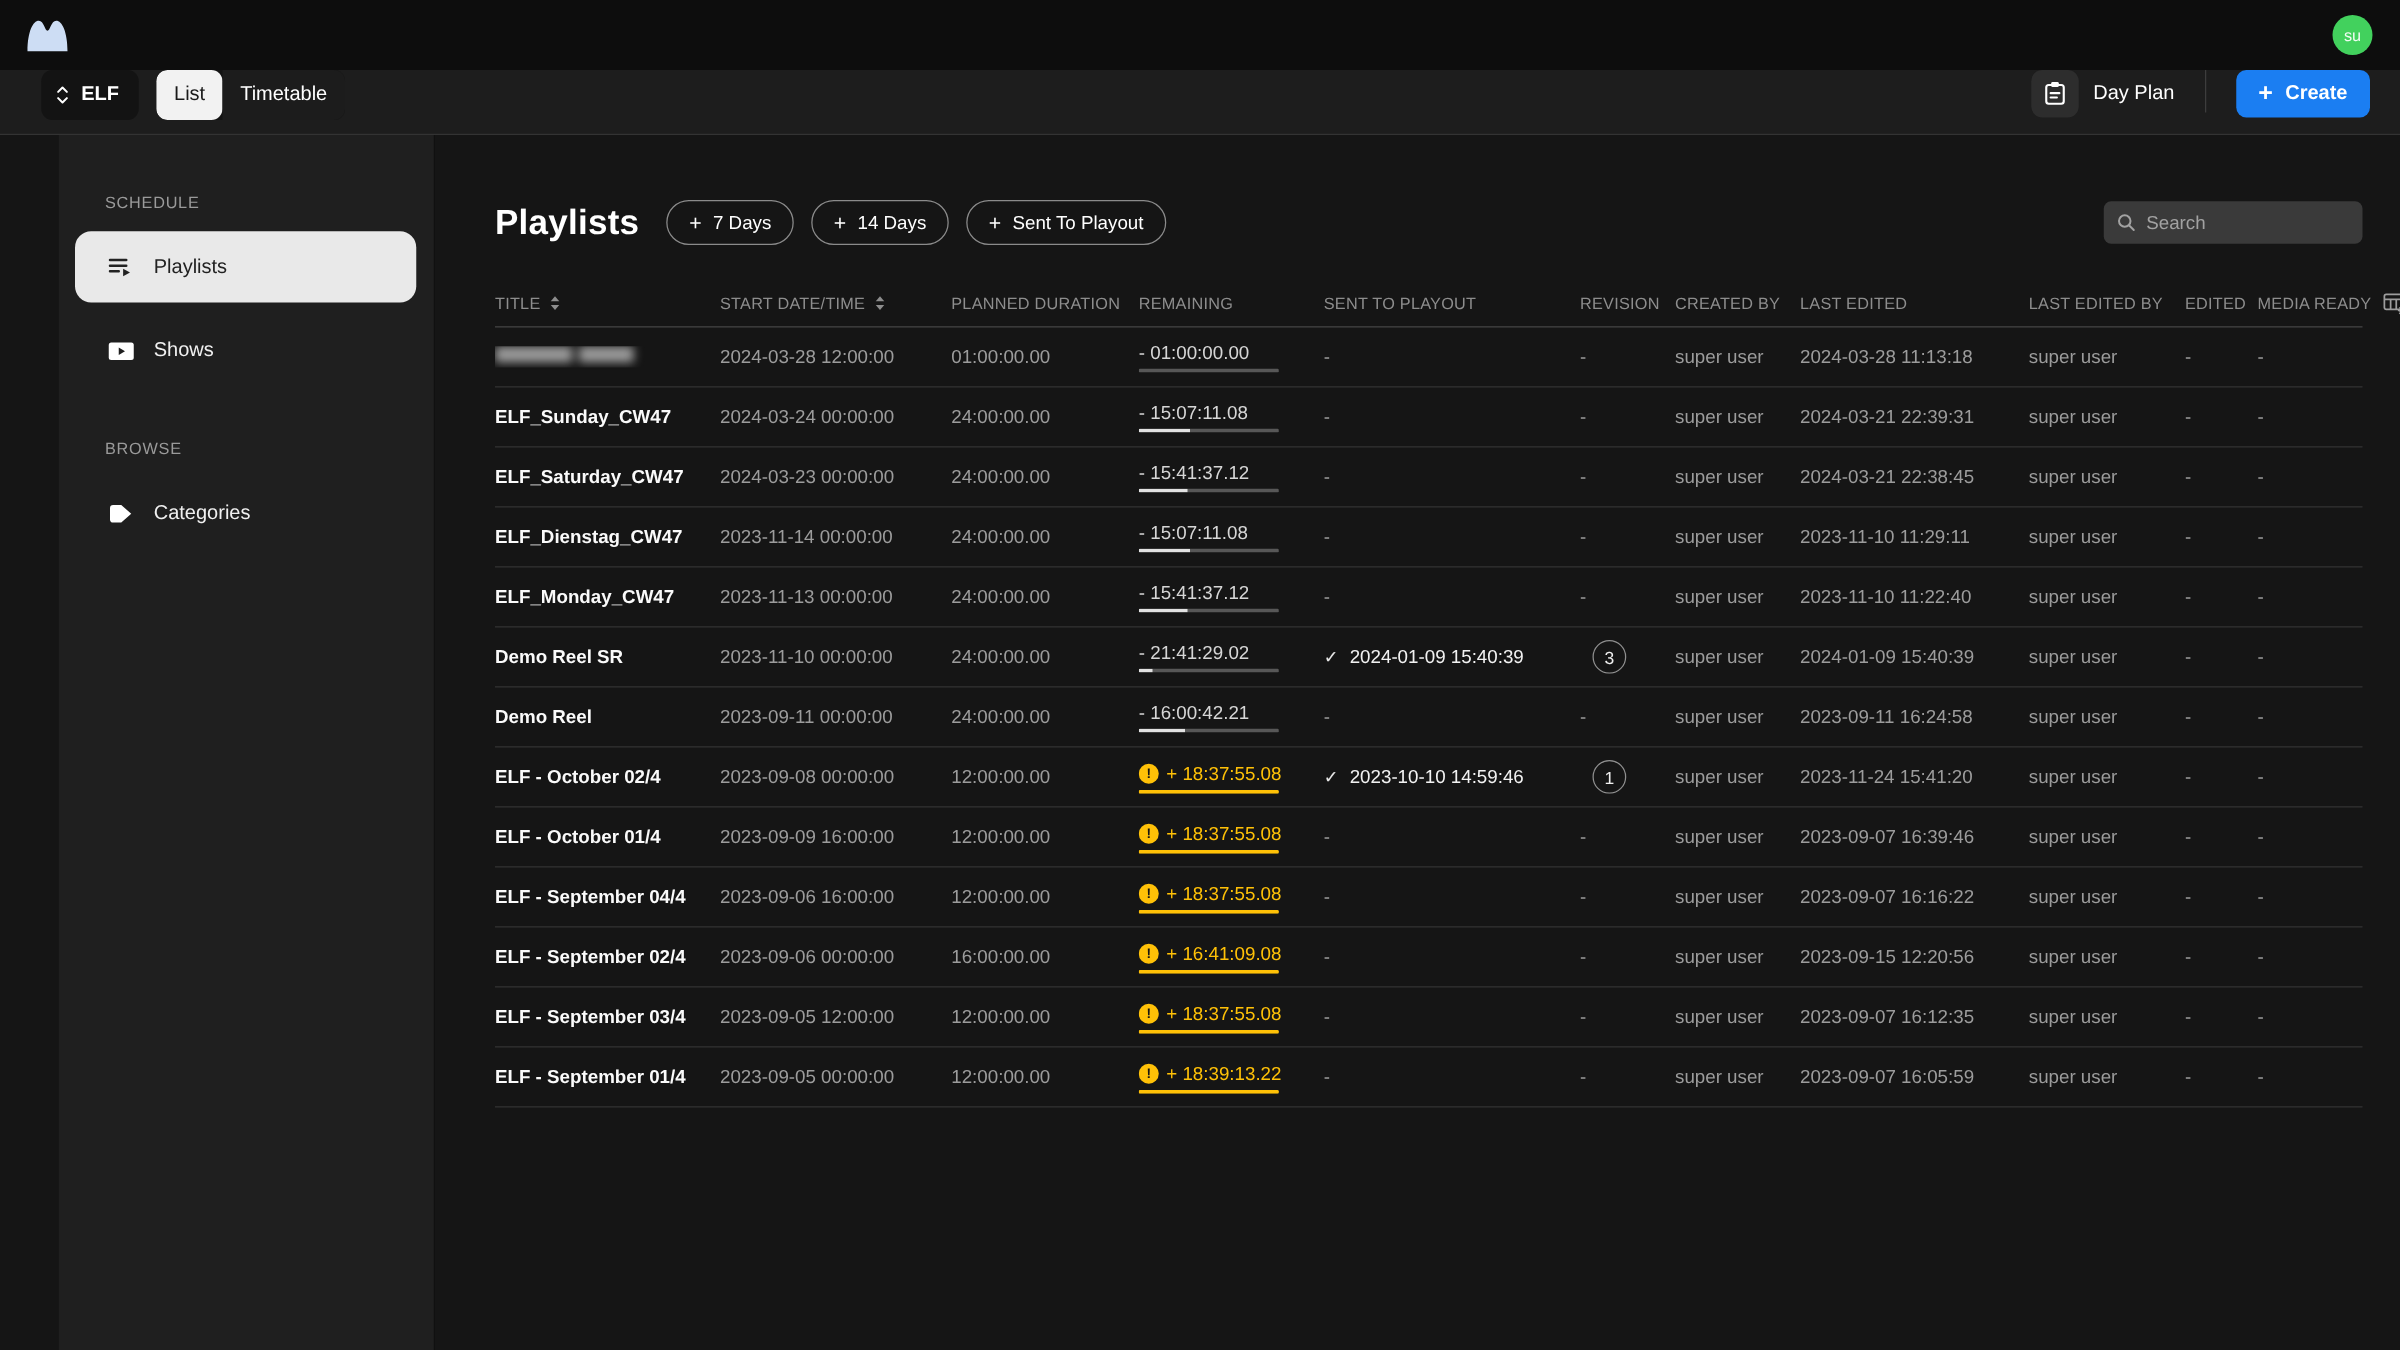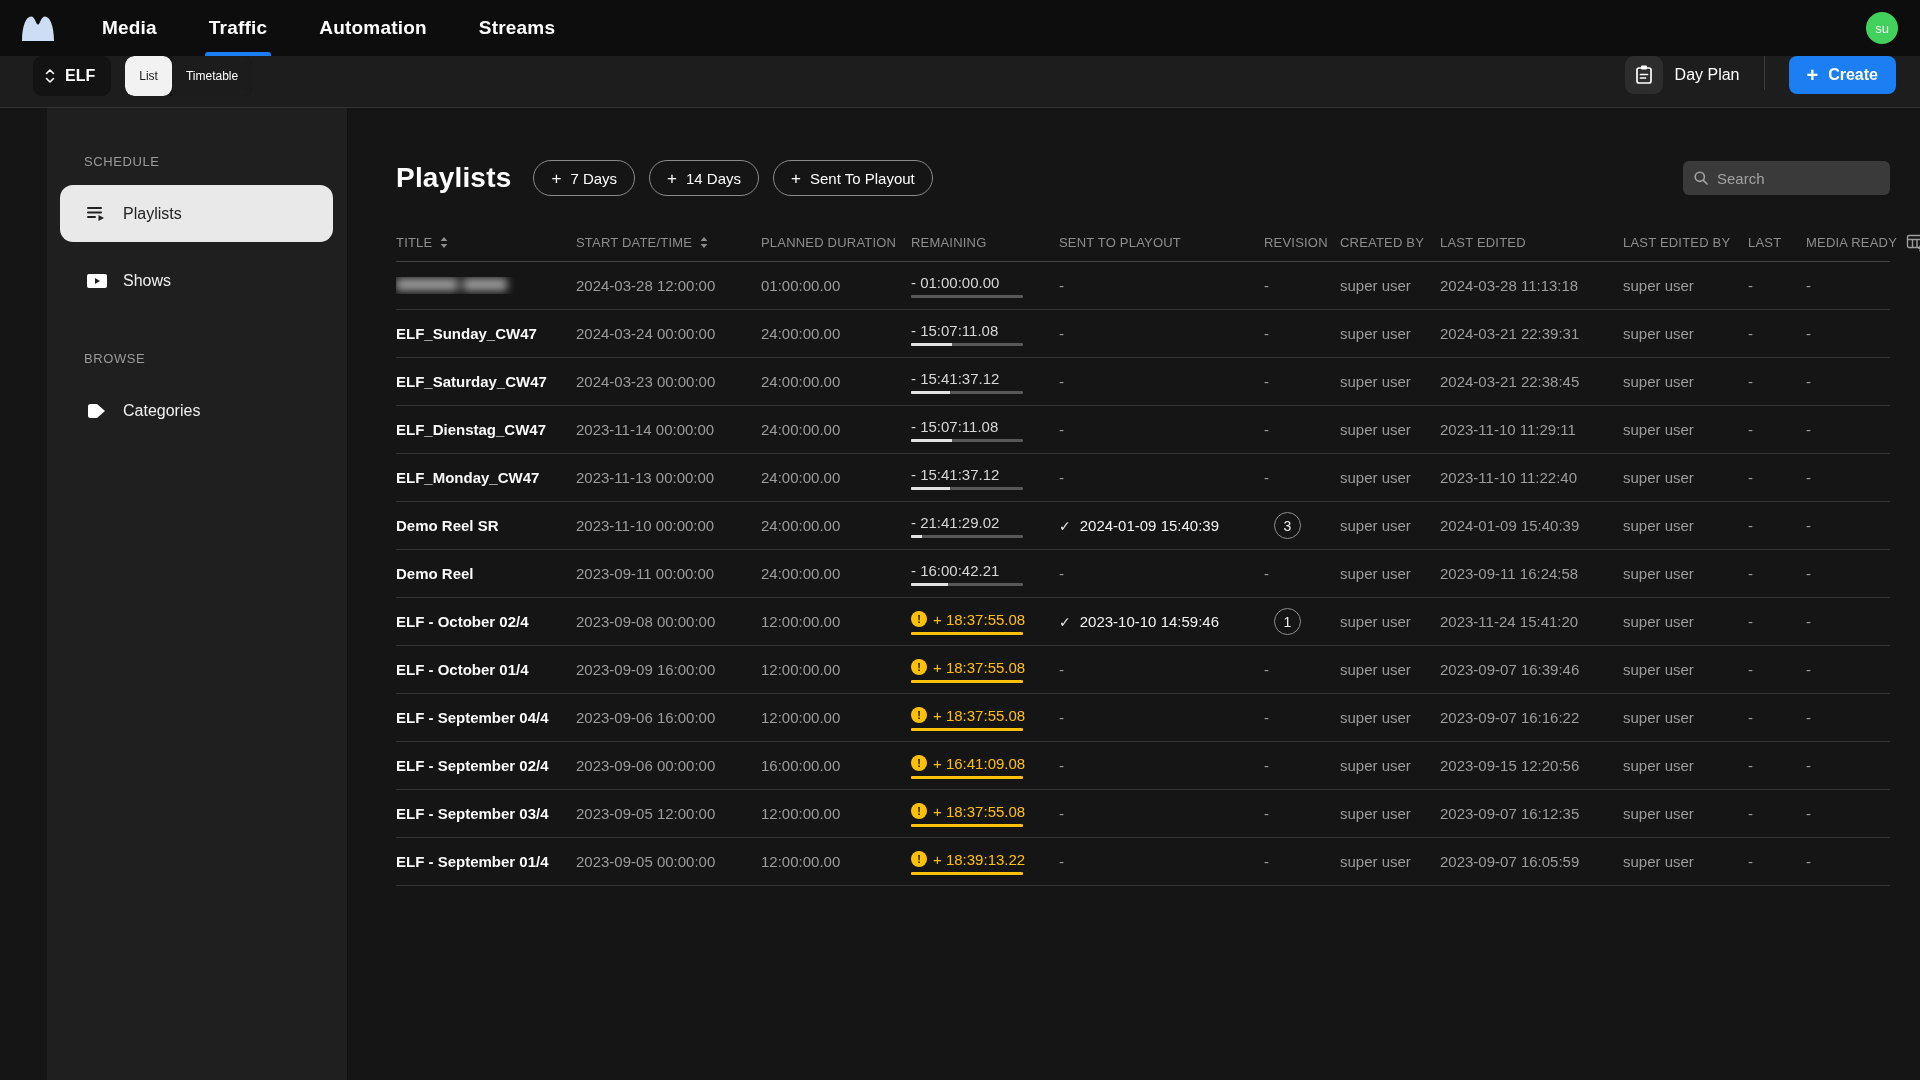--- a/index.html
+++ b/index.html
@@ -35,21 +35,21 @@
     height:52px; background:#1d1d1d; border-bottom:1px solid #333;
     display:flex; align-items:flex-start; padding:0 24px 0 33px; flex:0 0 auto; gap:14px;
   }
   .channel-select {
     height:40px; background:#131313; border-radius:9px; display:flex;
     align-items:center; gap:10px; padding:0 16px 0 12px; cursor:pointer;
   }
   .channel-select .label { font-size:16px; font-weight:700; }
   .segmented { display:flex; background:#131313; border-radius:9px; overflow:hidden; height:40px; }
   .seg-btn {
-    display:flex; align-items:center; padding:0 14px; font-size:12px;
+    display:flex; align-items:center; padding:0 14px; font-size:16px;
     color:#fff; cursor:pointer; background:#1c1c1c;
   }
   .seg-btn.active { background:#f2f2f2; color:#1a1a1a; border-radius:9px; }
   .toolbar .spacer { flex:1; }
   .dayplan { display:flex; align-items:center; gap:12px; cursor:pointer; }
   .dayplan .icon-box {
     width:38px; height:38px; background:#2d2d2d; border-radius:9px;
     display:flex; align-items:center; justify-content:center;
   }
   .dayplan .label { font-size:16px; }
@@ -135,26 +135,20 @@
 </style>
 </head>
 <body>
 
 <header class="topnav">
   <span>
     <svg class="logo" viewBox="0 0 36 30">
       <path d="M2 28 C2 12 6.5 3.5 11 3.5 C15.2 3.5 15.8 11.5 18 11.5 C20.2 11.5 20.8 3.5 25 3.5 C29.5 3.5 34 12 34 28 Z" fill="#cdddf4"></path>
     </svg>
   </span>
-  <nav class="nav-tabs">
-    <div class="nav-tab">Media</div>
-    <div class="nav-tab active">Traffic</div>
-    <div class="nav-tab">Automation</div>
-    <div class="nav-tab">Streams</div>
-  </nav>
   <div class="avatar">su</div>
 </header>
 
 <div class="toolbar">
   <div class="channel-select">
     <span>
       <svg width="10" height="18" viewBox="0 0 10 18" fill="none" stroke="#fff" stroke-width="1.6" stroke-linecap="round" stroke-linejoin="round">
         <path d="M1.5 6.5 L5 3 L8.5 6.5"></path>
           <path d="M1.5 11.5 L5 15 L8.5 11.5"></path>
       </svg>
@@ -281,21 +275,21 @@
           <div class="th">
             <span>CREATED BY</span>
           </div>
           <div class="th">
             <span>LAST EDITED</span>
           </div>
           <div class="th">
             <span>LAST EDITED BY</span>
           </div>
           <div class="th">
-            <span>LAST</span>
+            <span>EDITED</span>
           </div>
           <div class="th">
             <span>MEDIA READY</span>
           </div>
           <div class="th end" id="th-settings">
           <span>
             <svg width="21" height="20" viewBox="0 0 21 20" fill="none" stroke="#9d9d9d" stroke-width="1.4">
               <rect x="1.5" y="2.5" width="14" height="12" rx="1.5"></rect>
               <path d="M1.5 6.5 h14 M6.5 6.5 v8 M11 6.5 v8"></path>
               <circle cx="16" cy="15.5" r="2.6" fill="#9d9d9d" stroke="none"></circle>

